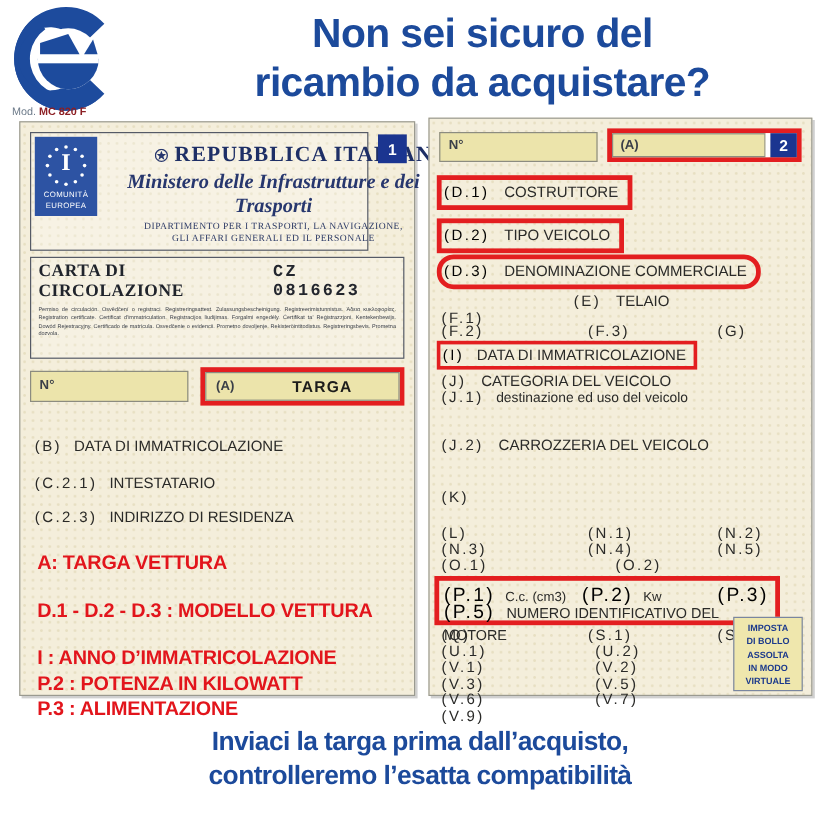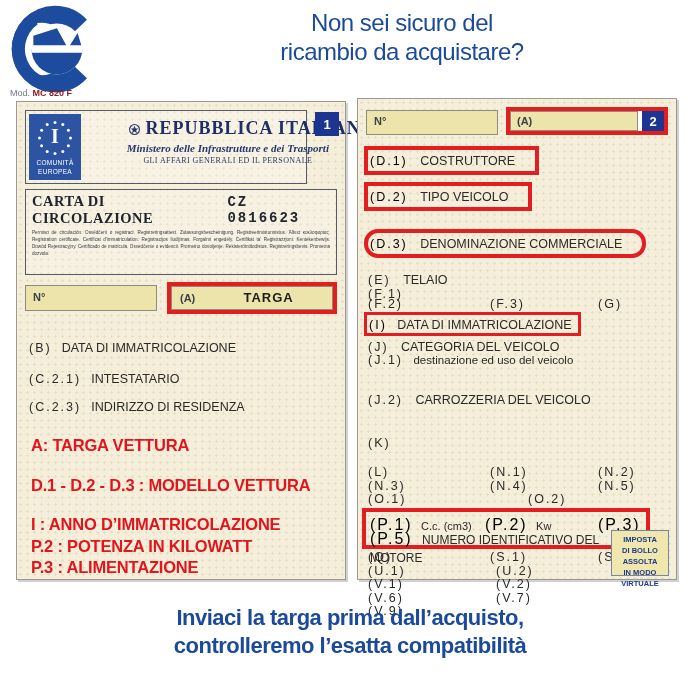--- a/index.html
+++ b/index.html
@@ -2,21 +2,21 @@
 <html><head>
 <meta charset="utf-8">
 <style>
   * { margin:0; padding:0; box-sizing:border-box; }
   html,body { width:700px; height:700px; }
   body { background:#ffffff; font-family:"Liberation Sans", sans-serif; position:relative; overflow:hidden; }
 
   
   .logo { position:absolute; left:8px; top:2px; width:94px; height:94px; }
   .title { position:absolute; left:110px; right:6px; top:8px; text-align:center;
-           color:#1c4a9b; font-weight:normal; font-size:24px; line-height:1.22; letter-spacing:-0.5px; }
+           color:#1c4a9b; font-weight:bold; font-size:34px; line-height:1.22; letter-spacing:-0.5px; }
 
   
   .footer { position:absolute; left:0; right:0; top:604px; text-align:center;
             color:#1c4a9b; font-weight:bold; font-size:22px; line-height:1.25; letter-spacing:-0.5px; }
 
   
   .doc { position:absolute; background:#f4eedb;
          background-image:radial-gradient(#e7dfc2 1px, transparent 1.2px);
          background-size:7px 7px;
          border:1px solid #9a9a90; box-shadow:2px 2px 0 rgba(120,120,120,.35); }
@@ -40,21 +40,21 @@
   .eu-box { width:52px; height:66px; background:#2d53a3; color:#fff; position:relative; flex:none; }
   .eu-stars { position:absolute; left:50%; top:24px; transform:translate(-50%,-50%); }
   .eu-i { position:absolute; left:50%; top:22px; transform:translate(-50%,-50%);
           font-family:"Liberation Serif", serif; font-size:20px; font-weight:bold; color:#fff; }
   .eu-cap { position:absolute; bottom:3px; left:0; right:0; text-align:center;
             font-size:6.5px; line-height:1.35; letter-spacing:0.3px; }
   .hdr-center { flex:1; text-align:center; padding-top:4px; color:#1e2f66; }
   .hdr-country { font-family:"Liberation Serif", serif; font-weight:bold; font-size:18px;
                  letter-spacing:1px; color:#1e2f66; white-space:nowrap;margin-left:48px; }
   .hdr-ministry { font-family:"Liberation Serif", serif; font-style:italic; font-weight:bold;
-                  font-size:11px; margin-top:3px; color:#27376e; }
+                  font-size:17px; margin-top:3px; color:#27376e; }
   .hdr-dept { font-family:"Liberation Serif", serif; font-size:8px; letter-spacing:0.4px;
               color:#2c3a66; line-height:1.3; margin-top:2px; }
   .badge-1 { position:absolute; right:6px; top:10px; width:24px; height:24px; }
 
   .carta-box { border:1px solid #555a66; margin-top:5px; padding:3px 6px 16px; background:rgba(255,255,255,.2); }
   .carta-row { display:flex; justify-content:space-between; align-items:baseline; }
   .carta-title { font-family:"Liberation Serif", serif; font-weight:bold; font-size:14.5px;
                  letter-spacing:0.5px; color:#20242c; }
   .carta-serial { font-family:"Liberation Mono", monospace; font-weight:bold; font-size:14px;
                   letter-spacing:2px; color:#23262e; }
@@ -83,39 +83,39 @@
   .fields-row-r { display:flex; align-items:stretch; }
   .nfield-r { width:132px; height:25px; font-size:11px; font-weight:bold; color:#3a3f48;
               padding:4px 0 0 7px; margin-top:3px; }
   .afield-r-wrap { margin-left:8px; flex:1; display:flex; }
   .afield-r { flex:1; display:flex; align-items:stretch; }
   .afield-r .yseg { flex:1; display:flex; align-items:center; padding-left:6px;
                     font-size:11px; font-weight:bold; color:#3a3f48; }
   .afield-r .wgap { width:4px; background:#fff; }
   .badge-2 { width:22px; }
 
-  .boxed-row { display:inline-block; padding:1px 20px 2px 2px; margin-left:-2px; }
-  .br-1 { margin-top:11px; } .br-2 { margin-top:7px; } .br-3 { margin-top:18px;border-radius:14px; }
+  .boxed-row { display:inline-block; padding:1px 8px 2px 2px; margin-left:-2px; }
+  .br-1 { margin-top:11px; } .br-2 { margin-top:7px; } .br-3 { margin-top:1px;border-radius:14px; }
   .boxed-row .code { font-size:12.5px; margin-right:8px; }
   .boxed-row .lbl { font-size:12.5px; }
 
   .rrow { position:relative; height:13.6px; margin-left:2px; }
   .rrow .code { font-size:12.5px; color:#2a2a28; }
   .rrow .lbl { font-size:12.5px; margin-left:8px; }
   .rrow .lbl-small { font-size:11.5px; margin-left:6px; color:#2a2a28; }
   .c1 { position:absolute; left:0; } .c2 { position:absolute; left:122px; } .c3 { position:absolute; left:230px; }
-  .mt-e { margin-top:12px; }
+  .mt-e { margin-top:1px;text-align:center; }
   .gap-j2 { margin-top:26px; } .gap-k { margin-top:29px; } .gap-l { margin-top:19px; }
 
   .ibox { display:inline-block; border:3px solid #e31e20; padding:0 6px 0 2px; margin:1px 0 1px -2px; }
   .pbox { border:4px solid #e31e20; width:288px; margin:2px 0 0 -4px; padding:4px 2px 1px 4px; }
   .pbox .prow { position:relative; height:14px; }
   .pbox .small { font-size:11px; margin-left:4px; color:#2a2a28; }
 
-  .stamp { position:absolute; right:7px; bottom:3px; width:58px; height:46px;
+  .stamp { position:absolute; right:7px; bottom:3px; width:58px; height:62px;
            background:#efe7ad; border:1px solid #7a86a0; color:#1c3a8c; font-weight:bold;
            font-size:7.5px; line-height:1.45; text-align:center; padding-top:4px; }
 </style>
 </head>
 <body>
 
 <div class="logo">
   <svg viewBox="0 0 100 100" width="94" height="94">
     <path d="M50 4 A46 46 0 1 0 50 96 L50 82 A32 32 0 1 1 50 18 Z" fill="#1d4b9d" transform="rotate(-35 50 50)"></path>
     <path d="M50 4 A46 46 0 1 0 50 96 A46 46 0 0 0 84 81 L62 60 A28 28 0 1 1 62 40 L84 19 A46 46 0 0 0 50 4 Z" fill="#1d4b9d"></path>
@@ -169,20 +169,21 @@
       <div class="hdr-center">
         <div class="hdr-country">
           <svg width="11" height="11" viewBox="0 0 20 20" style="vertical-align:-1px">
             <circle cx="10" cy="10" r="9" fill="none" stroke="#27376e" stroke-width="2"></circle>
             <polygon points="10,3 12,8 17,8 13,11.5 14.7,17 10,13.6 5.3,17 7,11.5 3,8 8,8" fill="#27376e"></polygon>
           </svg>
           <span>REPUBBLICA ITALIANA</span>
         </div>
         <div class="hdr-ministry">Ministero delle Infrastrutture e dei Trasporti</div>
         <div class="hdr-dept">
+          <div>DIPARTIMENTO PER I TRASPORTI, LA NAVIGAZIONE,</div>
           <div>GLI AFFARI GENERALI ED IL PERSONALE</div>
         </div>
       </div>
     </div>
   </div>
 
   <div class="carta-box">
     <div class="carta-row">
       <span class="carta-title">CARTA DI CIRCOLAZIONE</span>
       <span class="carta-serial">CZ 0816623</span>
@@ -291,21 +292,21 @@
     <span class="code c2">(N.1)</span>
     <span class="code c3">(N.2)</span>
   </div>
   <div class="rrow">
     <span class="code c1">(N.3)</span>
     <span class="code c2">(N.4)</span>
     <span class="code c3">(N.5)</span>
   </div>
   <div class="rrow">
     <span class="code c1">(O.1)</span>
-    <span class="code c2" style="left:160px">(O.2)</span>
+    <span class="code c2" style="left:145px">(O.2)</span>
   </div>
 
   <div class="pbox">
     <div class="prow">
       <span class="c1">
         <span class="code">(P.1)</span>
         <span class="small">C.c. (cm3)</span>
       </span>
       <span class="c2" style="left:115px">
         <span class="code">(P.2)</span>
@@ -326,20 +327,24 @@
   </div>
   <div class="rrow">
     <span class="code c1">(U.1)</span>
     <span class="code c2" style="left:128px">(U.2)</span>
   </div>
   <div class="rrow">
     <span class="code c1">(V.1)</span>
     <span class="code c2" style="left:128px">(V.2)</span>
   </div>
   <div class="rrow">
+    <span class="code c1">(V.3)</span>
+    <span class="code c2" style="left:128px">(V.5)</span>
+  </div>
+  <div class="rrow">
     <span class="code c1">(V.6)</span>
     <span class="code c2" style="left:128px">(V.7)</span>
   </div>
   <div class="rrow">
     <span class="code c1">(V.9)</span>
   </div>
 
   <div class="stamp">
     <div>IMPOSTA</div>
     <div>DI BOLLO</div>

